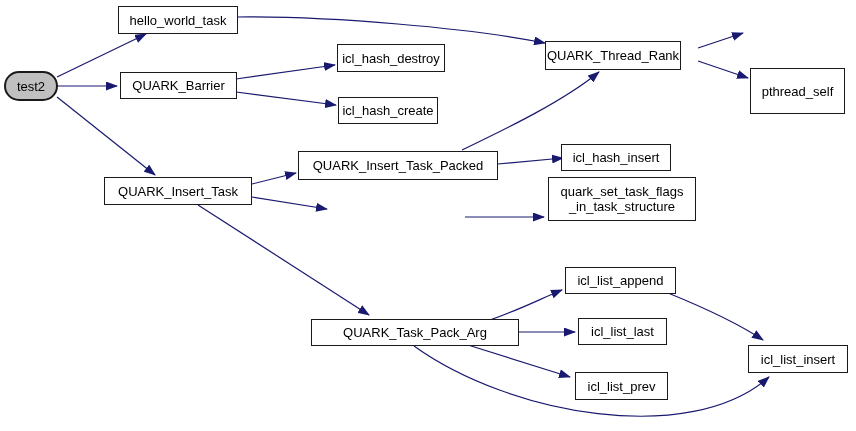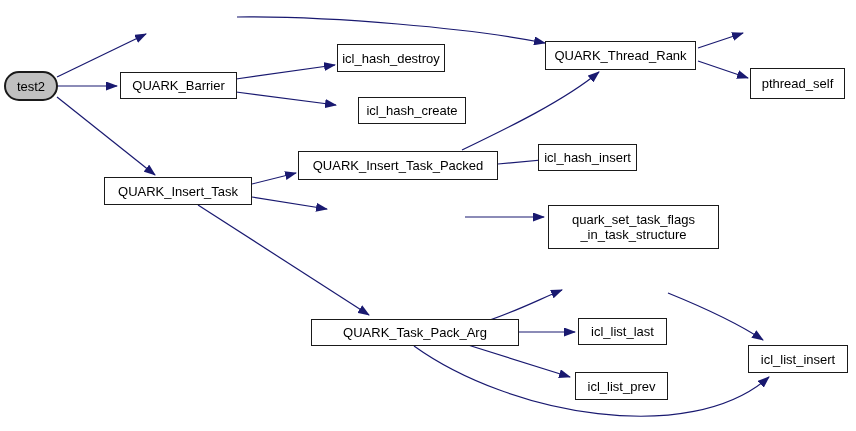--- a/index.html
+++ b/index.html
@@ -80,44 +80,46 @@
     <path class="edge" d="M465,217 L544,217" marker-end="url(#arrow)"></path>
     <path class="edge" d="M484,322 C515,312 540,299 562,290" marker-end="url(#arrow)"></path>
     <path class="edge" d="M484,332 L575,332" marker-end="url(#arrow)"></path>
     <path class="edge" d="M468,345 L570,377" marker-end="url(#arrow)"></path>
     <path class="edge" d="M414,346 C510,415 690,447 769,377" marker-end="url(#arrow)"></path>
     <path class="edge" d="M668,293 C700,306 736,322 763,340" marker-end="url(#arrow)"></path>
   </svg>
 
   <div class="node root" style="left:4px; top:71px; width:54px; height:30px">test2</div>
 
+  <div class="node" style="left:118px; top:6px; width:120px; height:28px">hello_world_task</div>
 
   <div class="node" style="left:104px; top:177px; width:148px; height:28px">QUARK_Insert_Task</div>
 
   <div class="node" style="left:120px; top:72px; width:117px; height:27px">QUARK_Barrier</div>
 
   <div class="node" style="left:337px; top:44px; width:108px; height:28px">icl_hash_destroy</div>
 
-  <div class="node" style="left:358px; top:97px; width:108px; height:27px">icl_hash_create</div>
+  <div class="node" style="left:338px; top:97px; width:100px; height:27px">icl_hash_create</div>
 
-  <div class="node" style="left:545px; top:41px; width:151px; height:29px">QUARK_Thread_Rank</div>
+  <div class="node" style="left:545px; top:41px; width:136px; height:29px">QUARK_Thread_Rank</div>
 
 
-  <div class="node" style="left:750px; top:68px; width:95px; height:31px">pthread_self</div>
+  <div class="node" style="left:750px; top:68px; width:95px; height:46px">pthread_self</div>
 
   <div class="node" style="left:298px; top:151px; width:200px; height:29px">QUARK_Insert_Task_Packed</div>
 
-  <div class="node" style="left:538px; top:144px; width:99px; height:27px">icl_hash_insert</div>
+  <div class="node" style="left:561px; top:144px; width:110px; height:27px">icl_hash_insert</div>
 
 
-  <div class="node" style="left:548px; top:205px; width:171px; height:44px">quark_set_task_flags
+  <div class="node" style="left:548px; top:177px; width:148px; height:44px">quark_set_task_flags
 _in_task_structure</div>
 
   <div class="node" style="left:311px; top:319px; width:208px; height:27px">QUARK_Task_Pack_Arg</div>
 
+  <div class="node" style="left:565px; top:267px; width:111px; height:27px">icl_list_append</div>
 
   <div class="node" style="left:575px; top:372px; width:93px; height:28px">icl_list_prev</div>
 
   <div class="node" style="left:578px; top:318px; width:89px; height:27px">icl_list_last</div>
 
   <div class="node" style="left:748px; top:345px; width:100px; height:28px">icl_list_insert</div>
 
 </div>
 
 </body></html>

